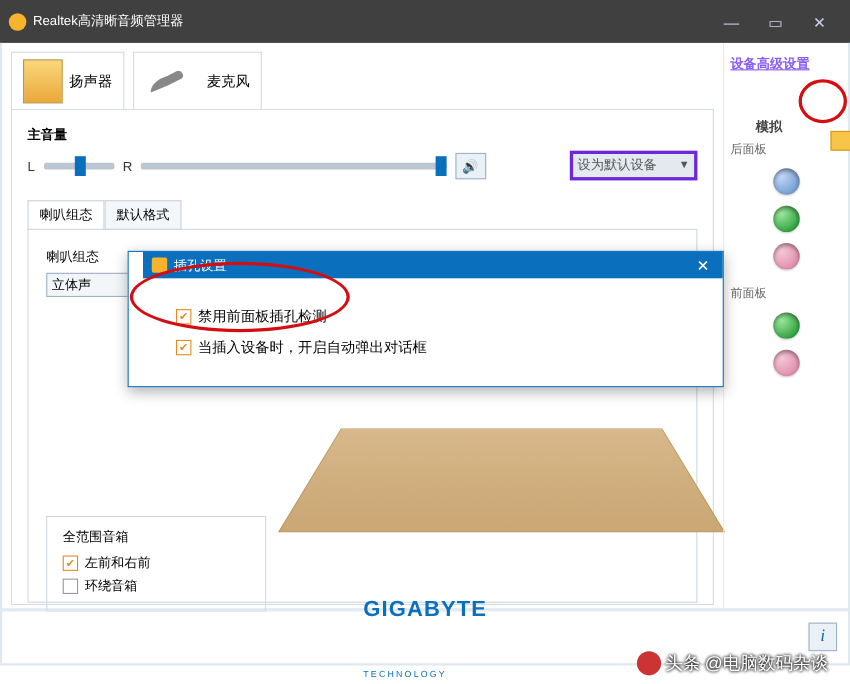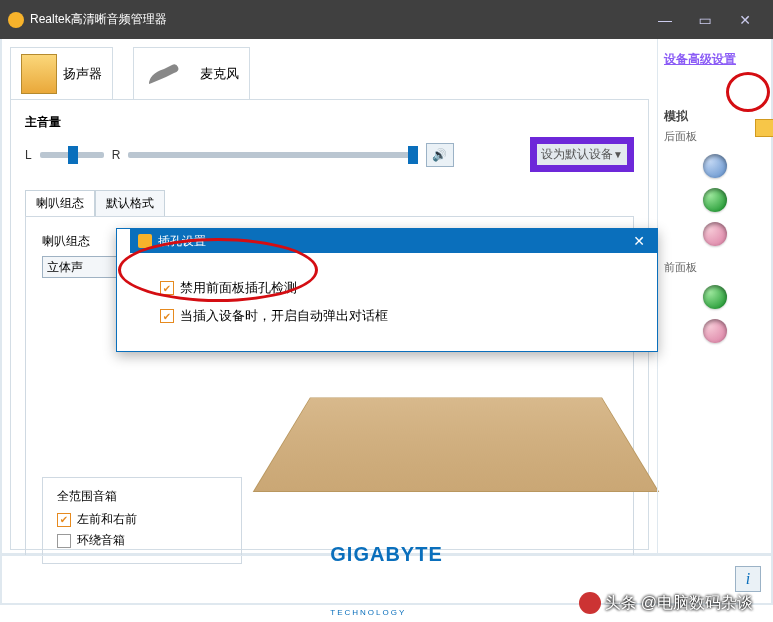--- a/index.html
+++ b/index.html
@@ -7,37 +7,37 @@
 
 .titlebar { background: #404040; height: 39px; color: #fff; font-size: 12px; display: flex; align-items: center; padding: 0 8px; }
 .titlebar .icon { width: 16px; height: 16px; background: #f7b32b; border-radius: 50%; margin-right: 6px; }
 .titlebar .spacer { flex: 1; }
 .titlebar .winbtn { width: 40px; height: 28px; display: flex; align-items: center; justify-content: center; color: #cce; font-size: 14px; }
 
 .body-area { display: flex; height: 516px; border: 2px solid #dfe8ef; border-top: none; }
 .main { flex: 1; padding: 8px; position: relative; }
 .side { width: 114px; border-left: 1px solid #dfe8ef; padding: 10px 6px; position: relative; }
 
-.tabrow { display: flex; gap: 20px; border-bottom: 1px solid #d3dde5; }
+.tabrow { display: flex; gap: 8px; border-bottom: 1px solid #d3dde5; }
 .tab { display: flex; align-items: center; gap: 6px; padding: 4px 10px; border: 1px solid #d3dde5; border-bottom: none; background: #fff; height: 52px; font-size: 13px; }
 .tab.active { background: #fff; }
 .tab .speakers-icon { width: 36px; height: 40px; background: linear-gradient(#fbd77a,#e9a83a); border: 1px solid #b58a2e; position: relative; }
 .tab .mic-icon { width: 50px; height: 30px; position: relative; }
 .tab .mic-icon svg { width: 50px; height: 30px; }
 
 .content { border: 1px solid #d3dde5; border-top: none; padding: 14px; height: 450px; position: relative; background: #fff; }
 
 .vol-row { display: flex; align-items: center; gap: 8px; font-size: 12px; color: #333; }
 .vol-label { font-weight: bold; }
 .slider { height: 6px; background: #bac6d1; position: relative; border-radius: 2px; }
 .slider .thumb { position: absolute; top: -6px; width: 10px; height: 18px; background: #0a6fbc; }
 .lr-slider { width: 64px; }
 .main-slider { flex: 1; }
 .mute-btn { width: 28px; height: 24px; border: 1px solid #9bb2c6; background: #eaf1f6; display: flex; align-items: center; justify-content: center; font-size: 12px; color: #0a6fbc; }
-.default-btn { display: flex; align-items: center; border: 7px solid #6d28d9; background: #e3e9ee; font-size: 12px; color: #555; padding: 2px 4px; gap: 0; }
+.default-btn { display: flex; align-items: center; border: 3px solid #6d28d9; background: #e3e9ee; font-size: 12px; color: #555; padding: 2px 4px; gap: 20px; }
 .default-btn .arrow { font-size: 10px; }
 
 .subtabs { display: flex; margin-top: 18px; font-size: 12px; }
 .subtab { padding: 4px 10px; border: 1px solid #c7d3dc; background: #f4f7fa; }
 .subtab.active { background: #fff; border-bottom-color: #fff; }
 
 .config-box { border: 1px solid #cfd9e2; margin-top: -1px; padding: 16px; height: 340px; position: relative; }
 .config-label { font-size: 12px; margin-bottom: 6px; }
 .select { width: 200px; height: 22px; border: 1px solid #9fb2c3; font-size: 12px; padding: 2px 4px; background: #f3f6f9; }
 
@@ -57,21 +57,21 @@
 .modal-title .close { color: #fff; font-size: 14px; padding: 0 4px; }
 .modal-body { padding: 16px 30px; font-size: 13px; }
 .modal-body .chk-row { margin: 10px 0; }
 .modal-buttons { display: flex; justify-content: center; gap: 60px; padding: 6px 0 14px; }
 .modal-buttons button { width: 100px; height: 24px; border: 1px solid #8aa0b4; background: linear-gradient(#fafcfe,#dbe3ea); font-size: 12px; }
 
 
 .anno { position: absolute; border: 3px solid #d40d12; border-radius: 50%; pointer-events: none; z-index: 30; }
 
 .side-link { color: #8b5cf6; text-decoration: underline; font-size: 12px; font-weight: bold; }
-.side-sec { font-size: 12px; color: #444; font-weight: bold; margin-top: 40px; }
+.side-sec { font-size: 12px; color: #444; font-weight: bold; margin-top: 40px; margin-left: 23px; }
 .side-sub { font-size: 11px; color: #666; margin: 4px 0 8px; }
 .jack { width: 24px; height: 24px; border-radius: 50%; margin: 10px auto; box-shadow: inset 0 2px 4px rgba(0,0,0,.4), 0 1px 2px rgba(0,0,0,.2); }
 .jack.blue { background: radial-gradient(circle at 30% 30%, #c3d8f4, #5a8bc9); }
 .jack.green { background: radial-gradient(circle at 30% 30%, #9de89d, #0a8a1f); }
 .jack.pink { background: radial-gradient(circle at 30% 30%, #f6c9d6, #d97aa0); }
 .folder-icon { position: absolute; top: 80px; right: -6px; width: 22px; height: 18px; background: #f7c648; border: 1px solid #d19a1f; }
 
 .footer { height: 50px; border: 2px solid #dfe8ef; border-top: 1px solid #dfe8ef; display: flex; align-items: center; padding: 0 14px; position: relative; justify-content: center; }
 .giga { color: #0a6fbc; font-weight: 900; font-size: 20px; letter-spacing: 1px; }
 .giga-sub { font-size: 8px; color: #0a6fbc; letter-spacing: 2px; margin-top: 42px; }

